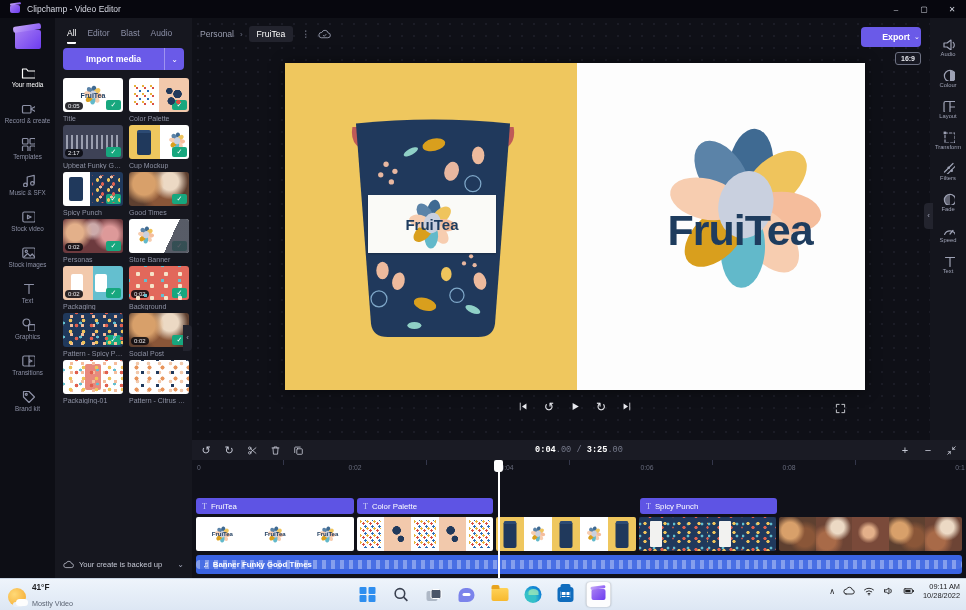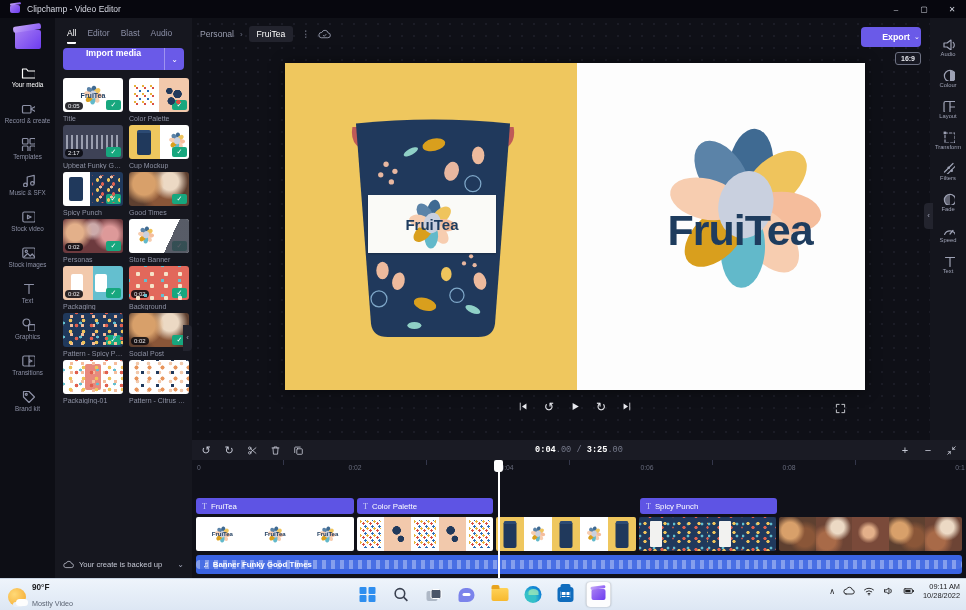--- a/index.html
+++ b/index.html
@@ -26,21 +26,21 @@
   .nav-item svg { width:14px; height:14px; stroke:currentColor; fill:none; stroke-width:1.2;
     stroke-linecap:round; stroke-linejoin:round; display:block; margin:0 auto 2px auto; }
   .nav-label { font-size:6.3px; line-height:7px; display:block; }
 
   
   #panel { position:absolute; top:18px; left:55px; width:137px; height:560px; background:#16171f; }
   #tabs { display:flex; gap:11px; padding:10px 10px 0 12px; }
   .tab { font-size:8.5px; color:#8b8fa6; padding-bottom:4px; cursor:pointer; }
   .tab.active { color:#fff; border-bottom:2px solid #fff; border-radius:1px; }
   #import { position:absolute; left:8px; top:30px; width:121px; height:22px; background:#6a5ae8;
-    border-radius:4px; display:flex; color:#fff; cursor:pointer; }
+    border-radius:4px; display:flex; align-items:center; color:#fff; cursor:pointer; }
   #import .imp-label { flex:1; text-align:center; font-size:8.8px; font-weight:bold; }
   #import .imp-split { width:20px; height:100%; border-left:1px solid rgba(255,255,255,.35);
     display:flex; align-items:center; justify-content:center; font-size:8px; }
   #grid { position:absolute; left:8px; top:60px; width:126px; }
   .cell { position:absolute; width:60px; }
   .thumb { position:relative; width:60px; height:34px; border-radius:3px; overflow:hidden; cursor:pointer; }
   .tlabel { font-size:7px; color:#8e92a4; margin-top:3px; white-space:nowrap; overflow:hidden;
     text-overflow:ellipsis; max-width:60px; }
   .check { position:absolute; right:2px; bottom:2px; width:15px; height:10px; background:#17a77e;
     border-radius:2px; color:#fff; font-size:7px; line-height:10px; text-align:center; }
@@ -821,21 +821,21 @@
         <span class="ph-line"></span>
         <span class="ph-handle"></span>
       </div>
     </div>
   </div>
 
   <div id="taskbar">
     <div id="weather">
       <span class="sun"></span>
       <span>
-        <span class="w-temp" style="display:block">90°F</span>
+        <span class="w-temp" style="display:block">41°F</span>
         <span class="w-cond">Mostly Video</span>
       </span>
     </div>
     <div id="tb-center">
       <span class="tb-icon">
         <span class="start-grid">
             <i></i>
             <i></i>
             <i></i>
             <i></i>

